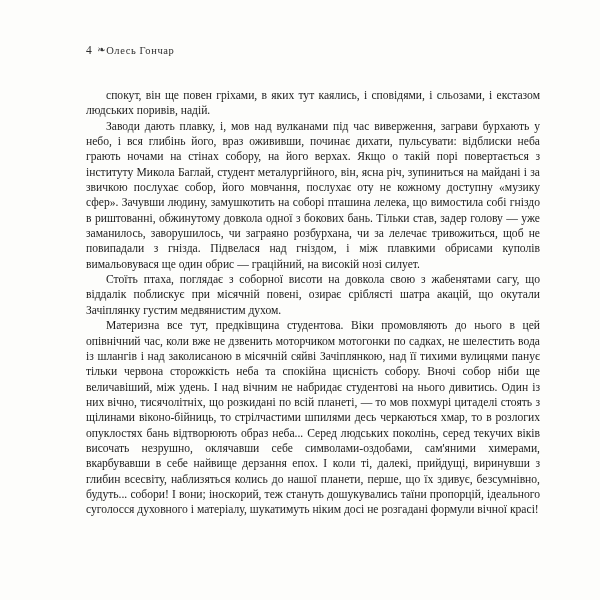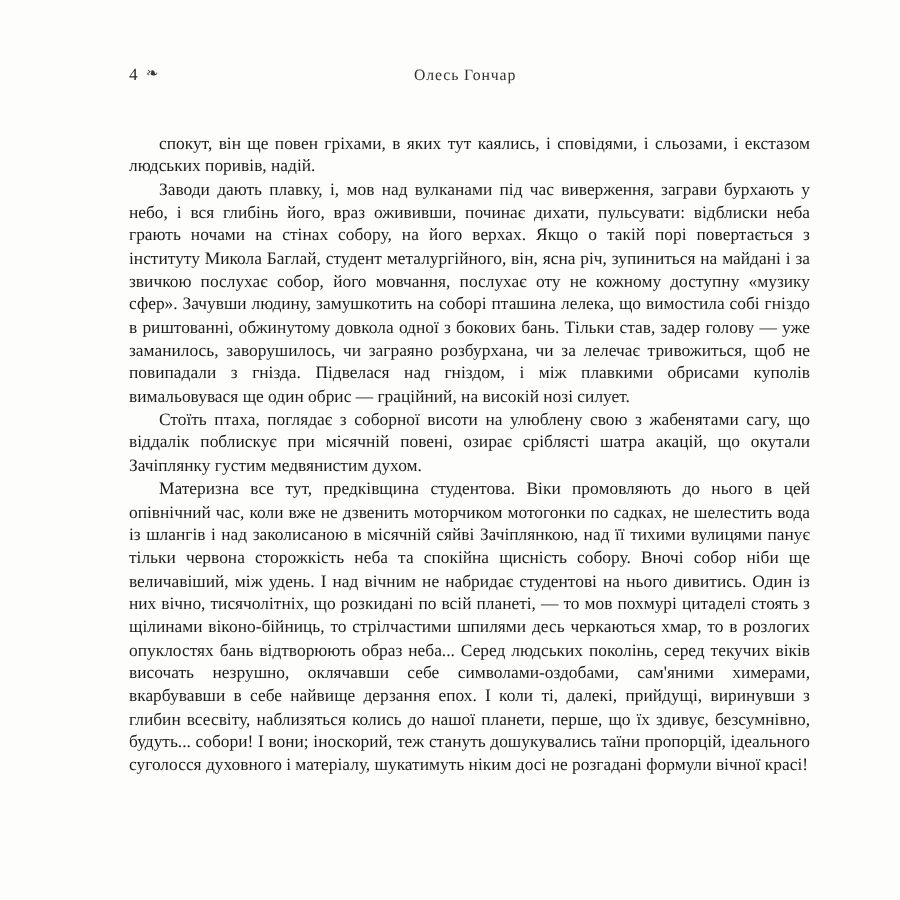--- a/index.html
+++ b/index.html
@@ -35,21 +35,21 @@
   }
   .folio-orn {
     font-size: 10px;
     color: #3a3a3a;
     margin-left: 5px;
     transform: translateY(-1px);
     display: inline-block;
   }
   .running-title {
     flex: 1;
-    text-align: center;
+    text-align: left;
     font-family: "Liberation Serif", serif;
     font-size: 10.5px;
     color: #2f2f2f;
     letter-spacing: 0.6px;
     margin-right: 26px;
   }
   .body-text {
     font-family: "Liberation Serif", serif;
     font-size: 11.6px;
     line-height: 15.35px;
@@ -75,17 +75,17 @@
   <div class="header-row">
     <div class="folio">
       <span>4</span><span class="folio-orn">❧</span>
     </div>
     <div class="running-title">Олесь Гончар</div>
   </div>
 
   <div class="body-text">
     <p class="first">спокут, він ще повен гріхами, в яких тут каялись, і сповідями, і сльозами, і екстазом людських поривів, надій.</p>
     <p>Заводи дають плавку, і, мов над вулканами під час виверження, заграви бурхають у небо, і вся глибінь його, враз ожививши, починає дихати, пульсувати: відблиски неба грають ночами на стінах собору, на його верхах. Якщо о такій порі повертається з інституту Микола Баглай, студент металургійного, він, ясна річ, зупиниться на майдані і за звичкою послухає собор, його мовчання, послухає оту не кожному доступну «музику сфер». Зачувши людину, замушкотить на соборі пташина лелека, що вимостила собі гніздо в риштованні, обжинутому довкола одної з бокових бань. Тільки став, задер голову — уже заманилось, заворушилось, чи заграяно розбурхана, чи за лелечає триво­житься, щоб не повипадали з гнізда. Підвелася над гніздом, і між плавкими обрисами куполів вимальовувася ще один обрис — граційний, на високій нозі силует.</p>
-    <p>Стоїть птаха, поглядає з соборної висоти на улюблену свою з жабенятами сагу, що віддалік поблискує при місячній повені, озирає сріблясті шатра акацій, що окутали Зачіплянку густим мед­вянистим духом.</p>
+    <p>Стоїть птаха, поглядає з соборної висоти на довкола свою з жабенятами сагу, що віддалік поблискує при місячній повені, озирає сріблясті шатра акацій, що окутали Зачіплянку густим мед­вянистим духом.</p>
     <p>Материзна все тут, предківщина студентова. Віки промовля­ють до нього в цей опівнічний час, коли вже не дзвенить моторчиком мотогонки по садках, не шелестить вода із шлангів і над заколиса­ною в місячній сяйві Зачіплянкою, над її тихими вулицями панує тільки червона сторожкість неба та спокійна щиcність собору. Вночі собор ніби ще величавіший, між удень. І над вічним не набридає студентові на нього дивитись. Один із них вічно, тисячолітніх, що розкидані по всій планеті, — то мов похмурі цита­делі стоять з щілинами віконо-бійниць, то стрілчастими шпи­лями десь черкаються хмар, то в розлогих опуклостях бань відтворюють образ неба... Серед людських поколінь, серед теку­чих віків височать незрушно, оклячавши себе символами-оздобами, сам'яними химерами, вкарбувавши в себе найвище дерзання епох. І коли ті, далекі, прийдущі, виринувши з глибин всесвіту, наблизяться колись до нашої планети, перше, що їх здивує, без­сумнівно, будуть... собори! І вони; іноскорий, теж стануть дошу­кувались таїни пропорцій, ідеального суголосся духовного і матері­алу, шукатимуть ніким досі не розгадані формули вічної красі!</p>
   </div>
 
 </div>
 
 </body></html>

